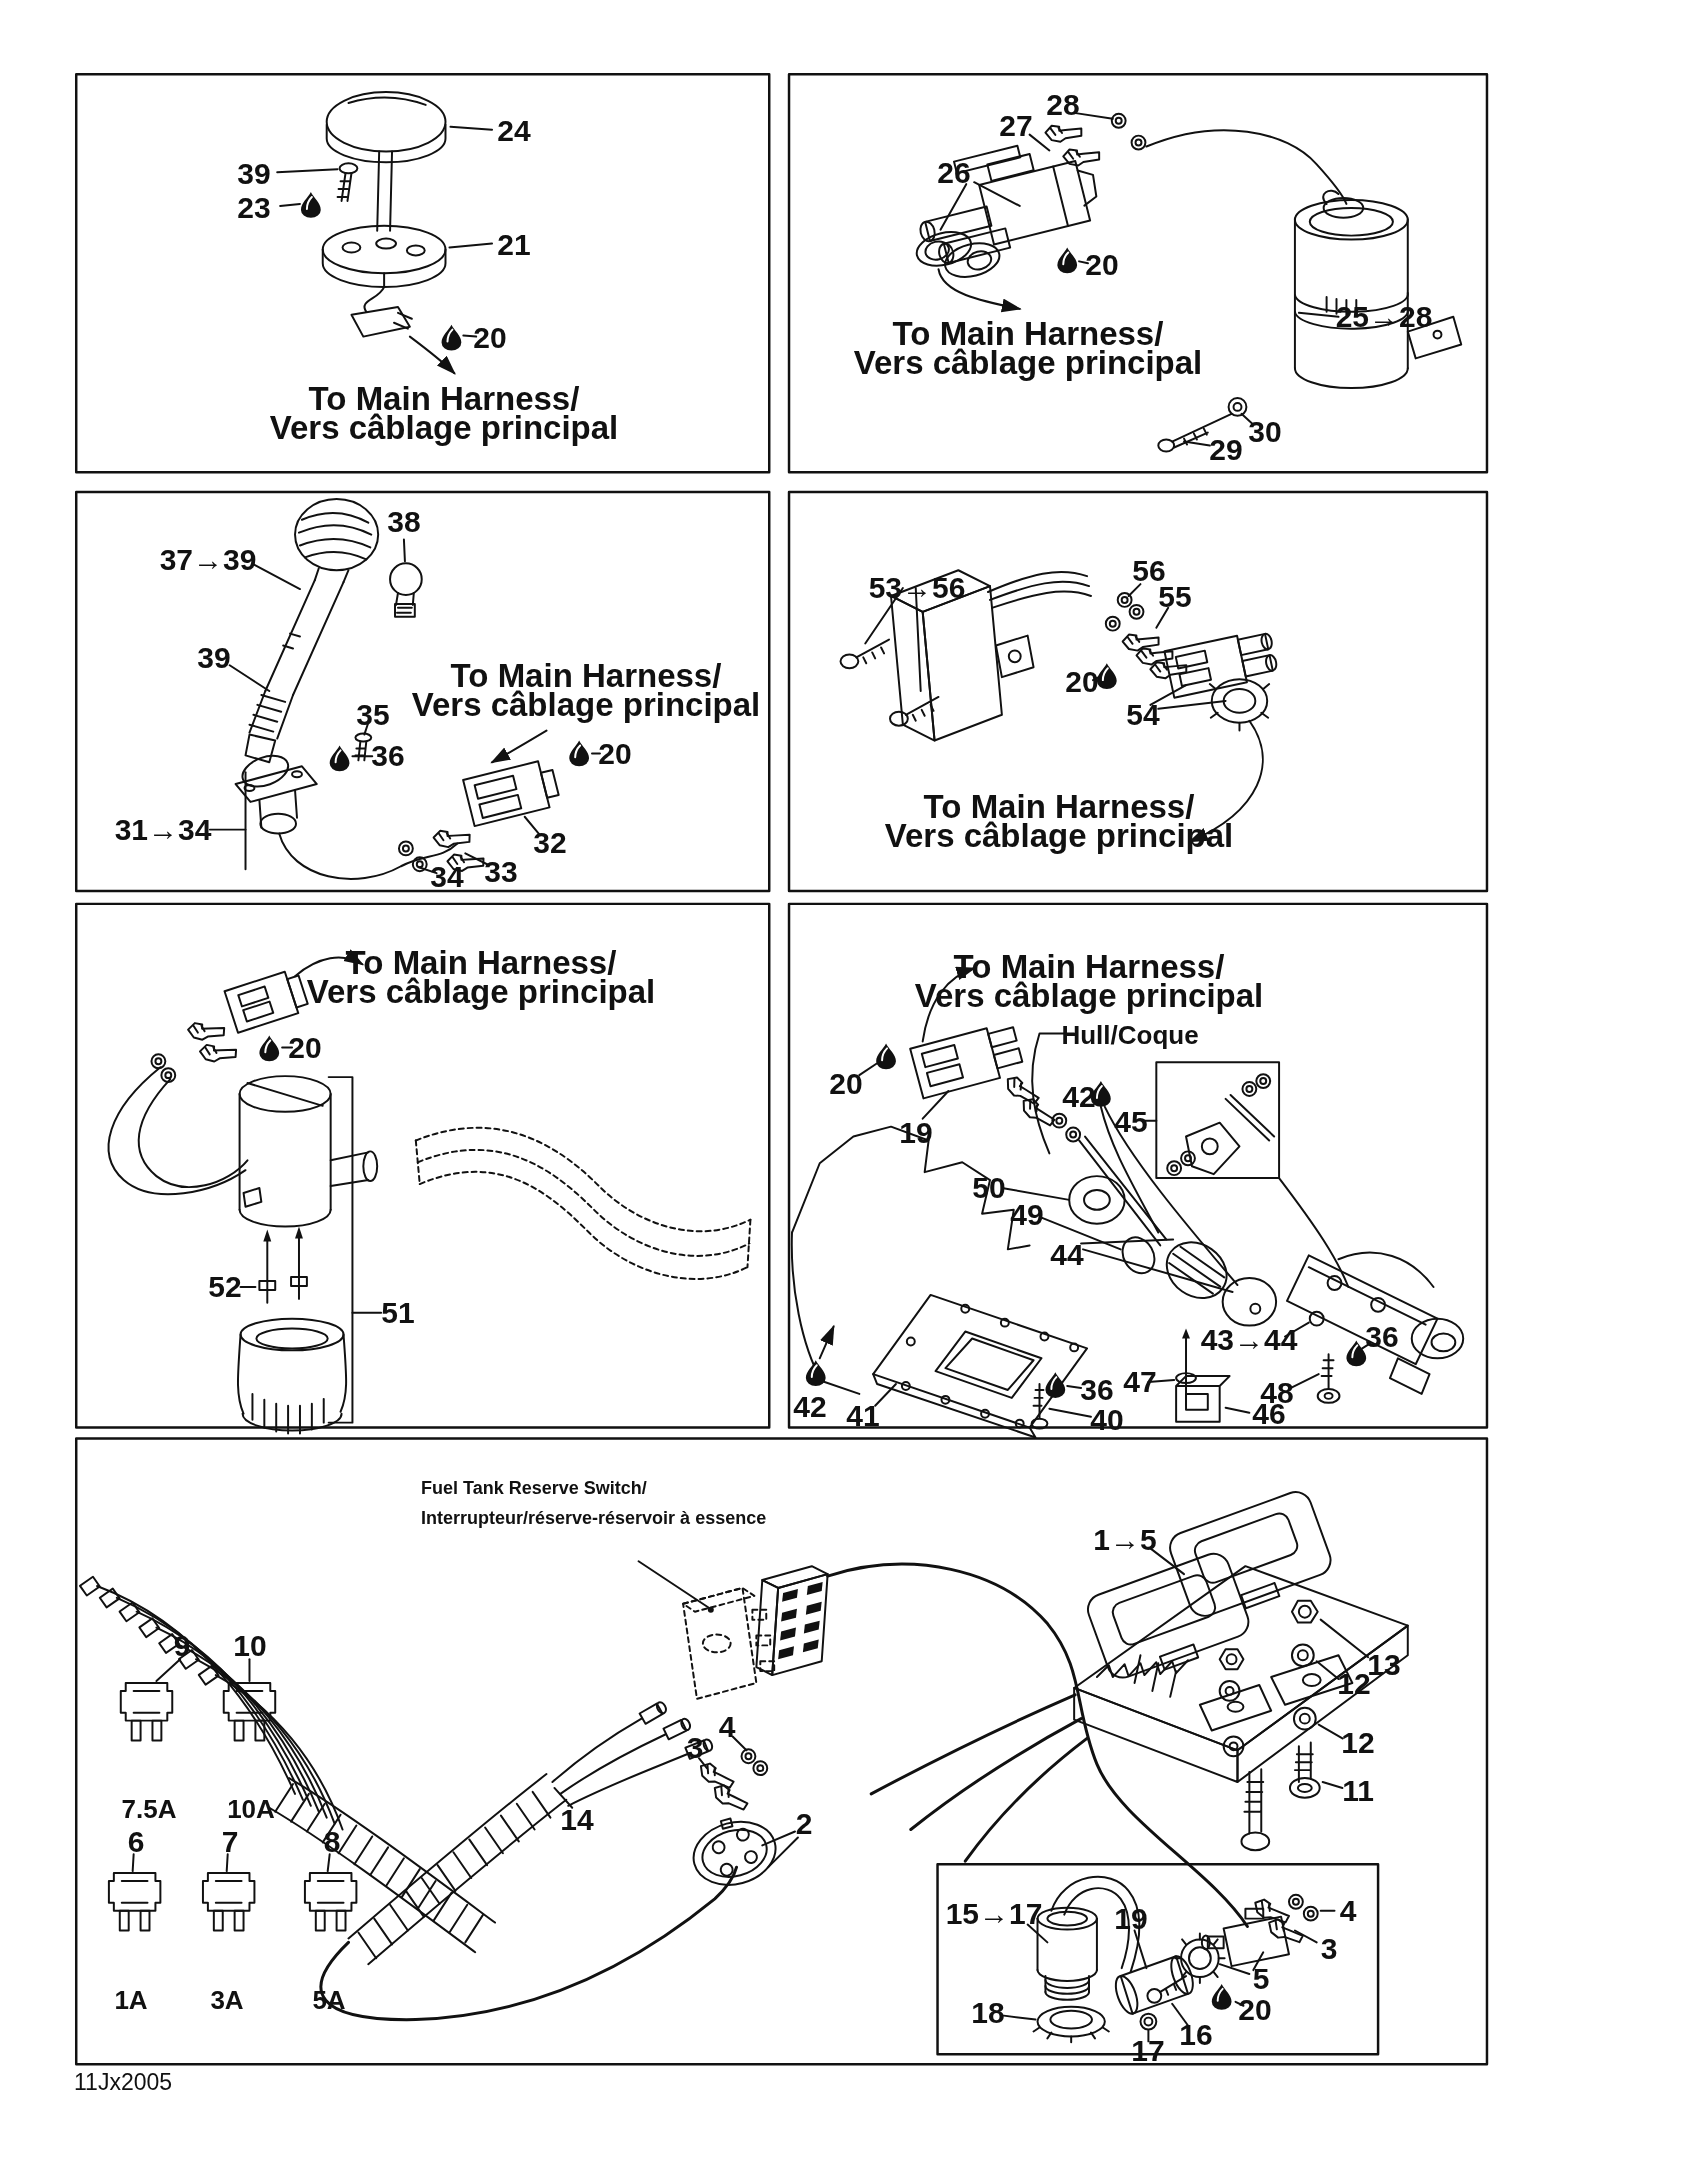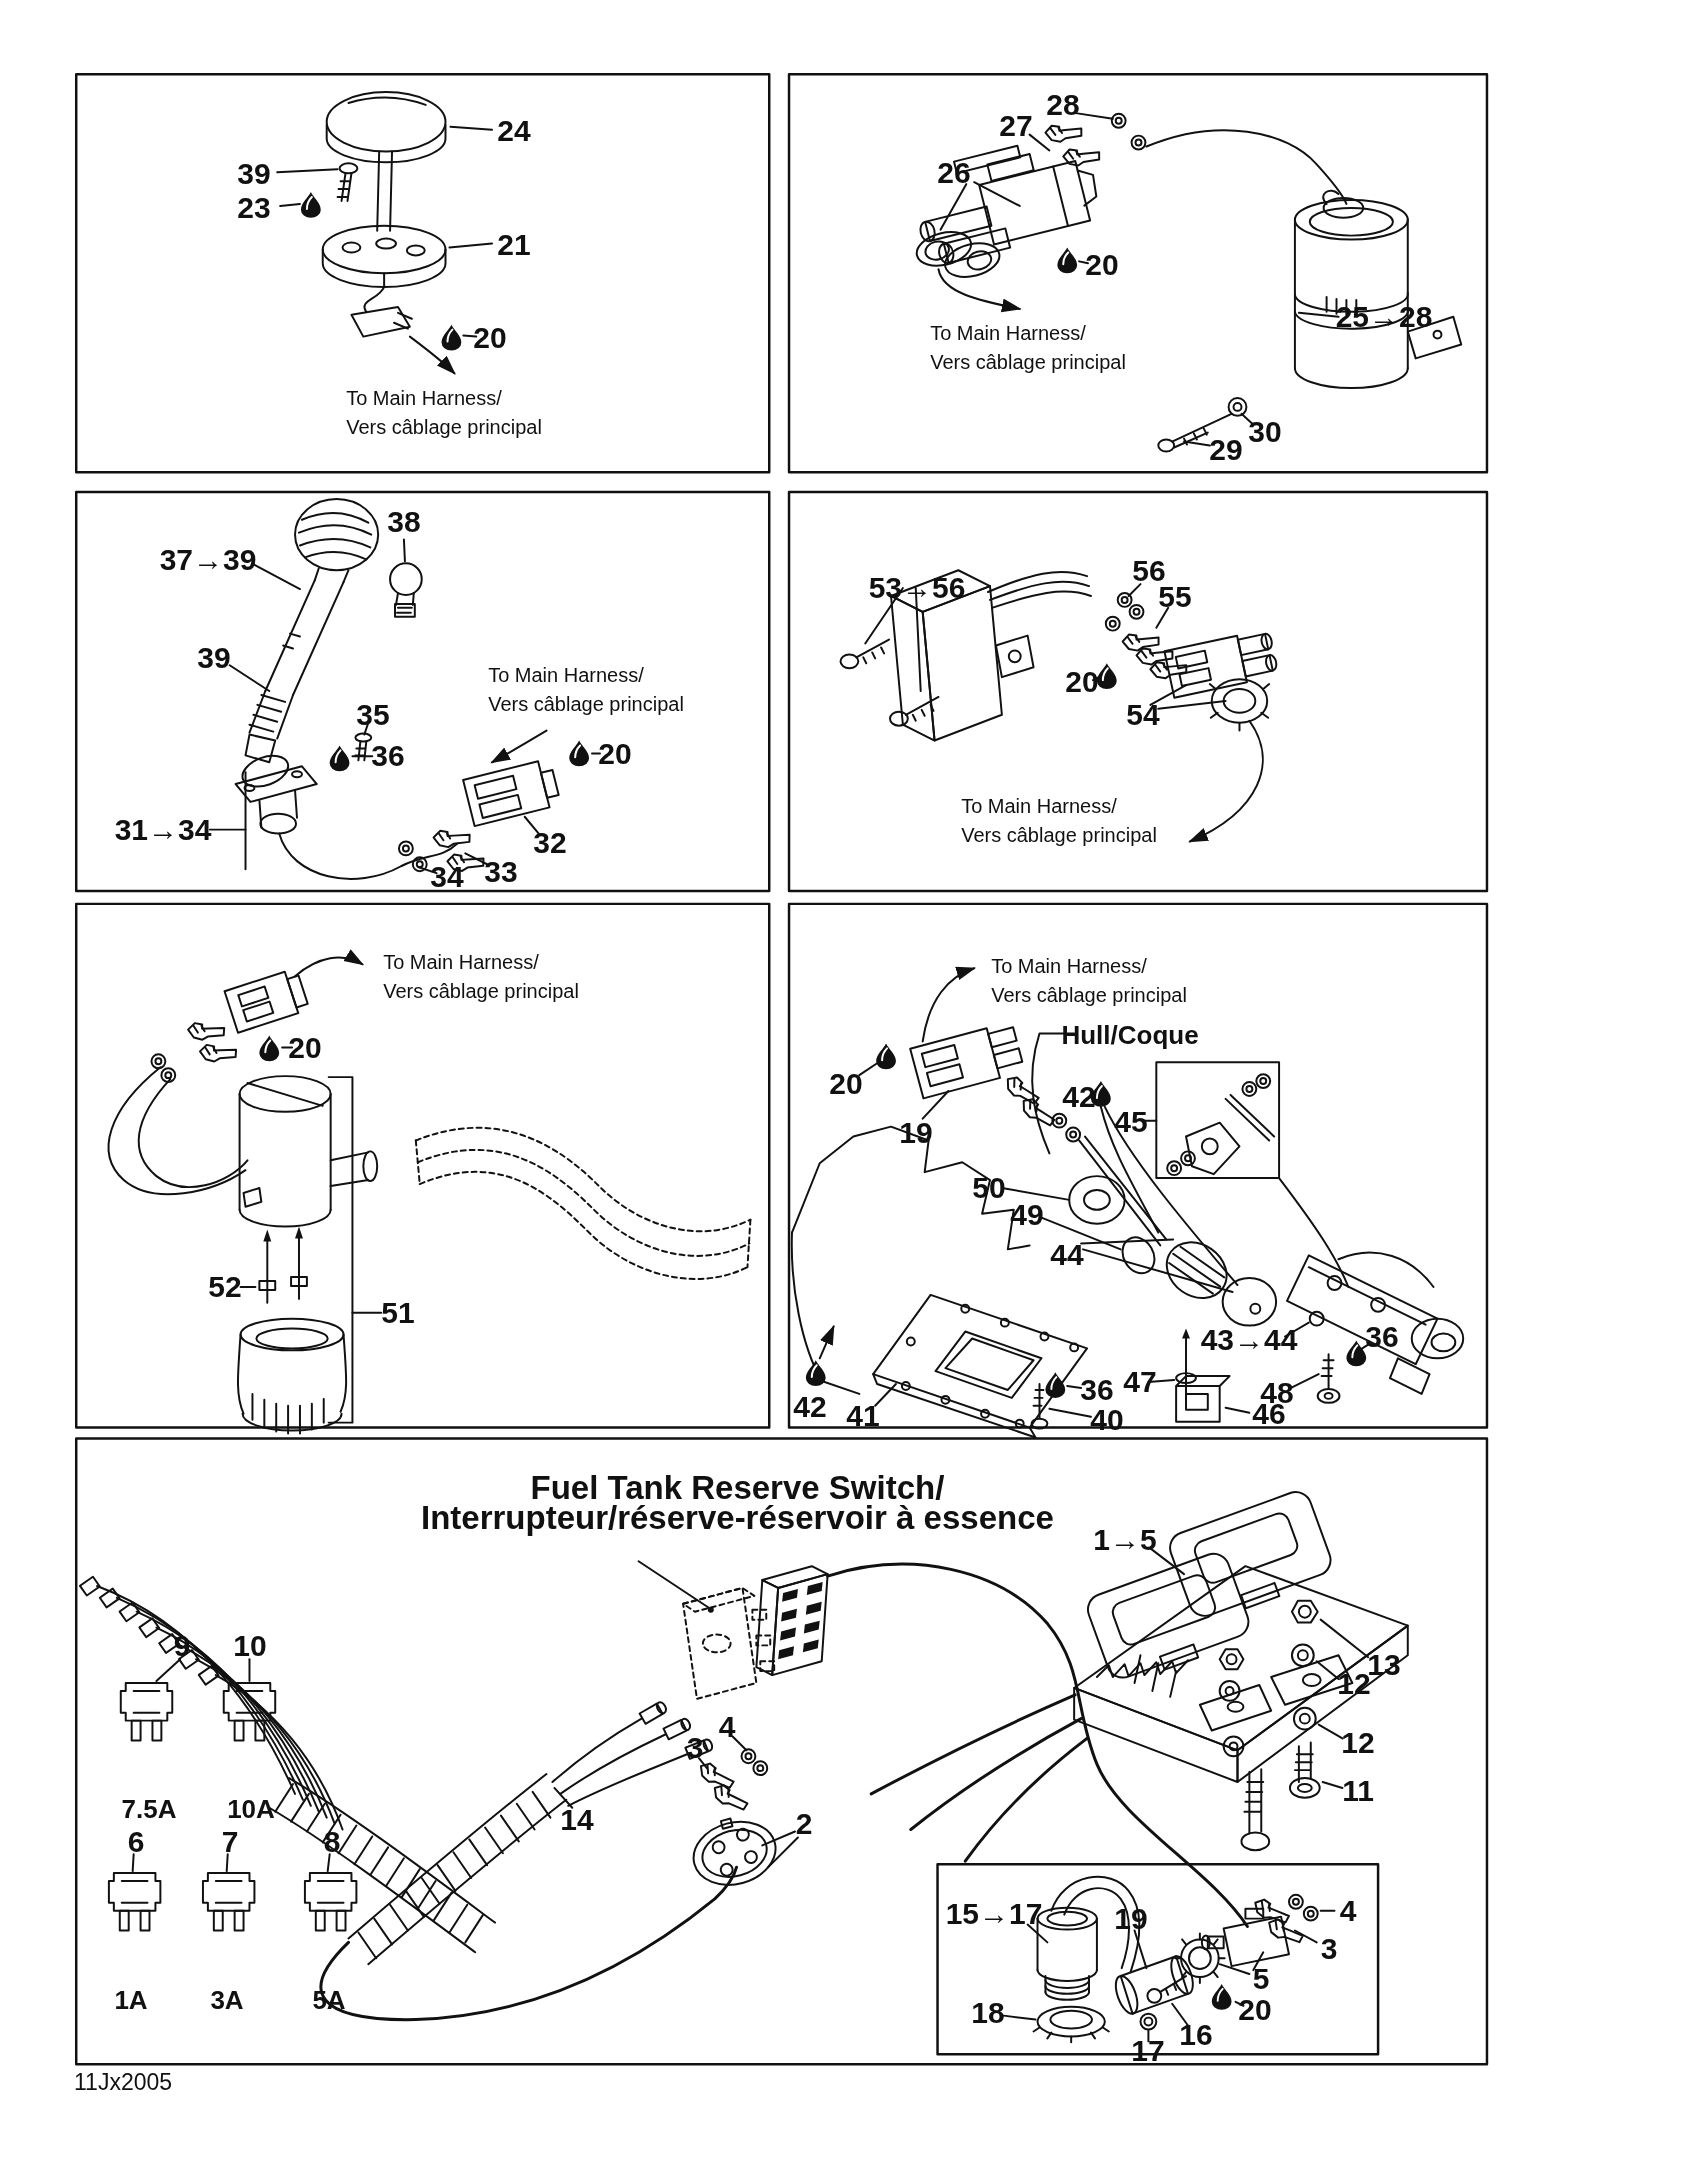--- a/index.html
+++ b/index.html
@@ -1,24 +1,24 @@
 <!DOCTYPE html>
 <html><head>
 <meta charset="utf-8">
 <style>
   html,body{margin:0;padding:0;background:#e8e8e8;}
   #page{position:relative;width:1683px;height:2178px;background:#ffffff;
         font-family:"Liberation Sans",sans-serif;color:#111;overflow:hidden;margin:0 auto;}
   #art{position:absolute;left:0;top:0;}
   .co{position:absolute;transform:translate(-50%,-50%);font-size:30px;font-weight:700;
       line-height:1;white-space:nowrap;}
-  .htext{position:absolute;transform:translateX(-50%);font-size:20px;
-         font-weight:400;line-height:29px;white-space:nowrap;}
+  .htext{position:absolute;transform:translateX(-50%);text-align:center;font-size:33px;
+         font-weight:700;line-height:29px;white-space:nowrap;}
   .hc{position:absolute;transform:translate(-50%,-50%);font-size:26px;font-weight:700;white-space:nowrap;}
-  .ftitle{position:absolute;font-size:33px;font-weight:700;line-height:30px;white-space:nowrap;text-align:center;}
+  .ftitle{position:absolute;font-size:18px;font-weight:700;line-height:30px;white-space:nowrap;}
   .amp{position:absolute;transform:translate(-50%,-50%);font-size:26px;font-weight:700;}
   .code{position:absolute;font-size:23px;font-weight:400;}
 </style>
 </head>
 <body>
 
 <div id="page">
 
 <svg id="art" width="1683" height="2178" viewBox="0 0 1700 2200">
   <defs>

